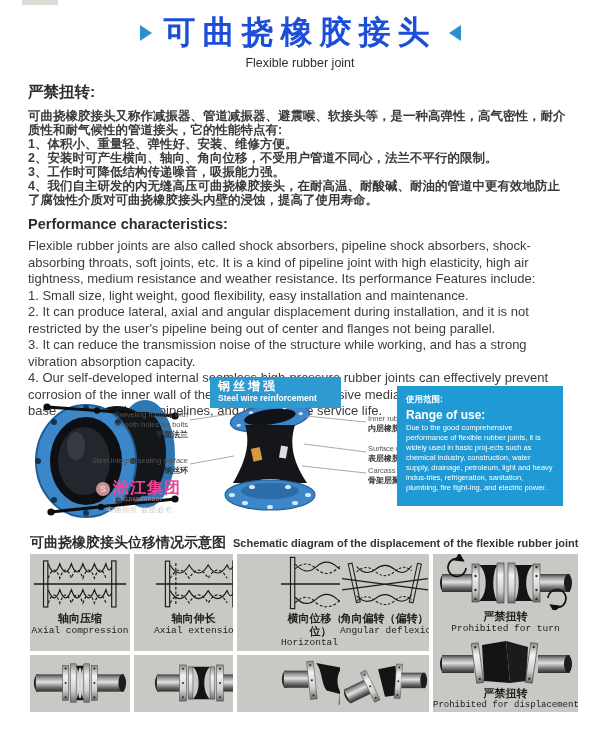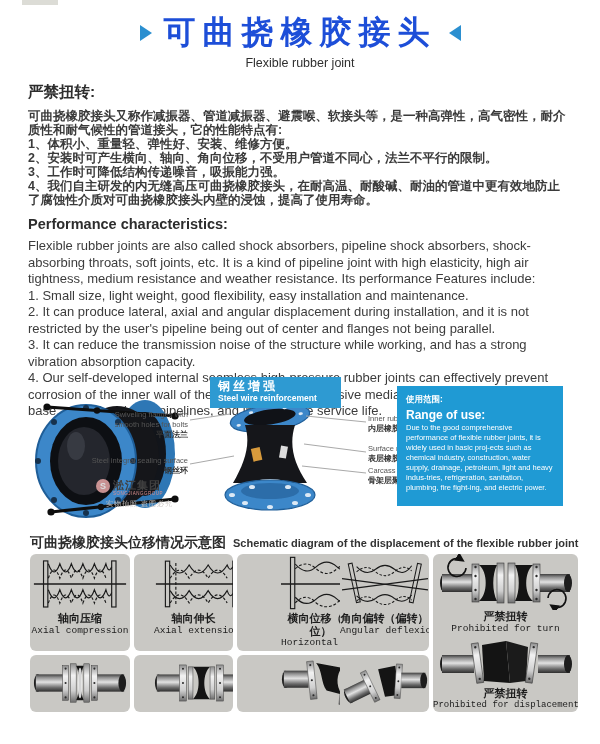--- a/index.html
+++ b/index.html
@@ -38,34 +38,34 @@
   .prod-mid  { position:absolute; left:222px; top:26px; }
   .leaders { position:absolute; left:0; top:0; width:600px; height:162px; pointer-events:none; }
   .ann { position:absolute; font-size:7.5px; color:#555; line-height:1.35; }
   .ann .acn { color:#333; font-weight:bold; font-size:8px; }
   .ann-r { text-align:left; }
   .ann-l { text-align:right; }
   .watermark { position:absolute; left:96px; top:106px; text-align:left; }
   .wm-row { display:flex; align-items:center; gap:3px; }
   .wm-logo { width:14px; height:14px; border-radius:50%; background:#e7a7a7; color:#fff; font-size:9px; font-weight:bold;
              display:flex; align-items:center; justify-content:center; opacity:.85; }
-  .wm-cn { font-size:11px; font-weight:bold; color:#404040; letter-spacing:1px; }
+  .wm-cn { font-size:16px; font-weight:bold; color:#ec4899; letter-spacing:1px; }
   .wm-en { font-size:4.5px; color:#d98f8f; letter-spacing:.5px; margin-left:17px; margin-top:-2px; }
   .wm-note { font-size:7px; color:#c9c4c0; margin-top:3px; margin-left:10px; letter-spacing:1px; }
   .range-box { position:absolute; left:397px; top:14px; width:166px; height:120px; background:#1f9ad4; color:#fff; padding:8px 9px; }
   .rb-cn-title { font-size:8.5px; font-weight:bold; margin:0 0 2px; }
   .rb-cn-body  { font-size:8.5px; font-weight:bold; line-height:12.5px; margin:0 0 2px; }
   .rb-en-title { font-size:12px; font-weight:bold; margin:0 0 1px; }
   .rb-en-body  { font-size:7.5px; line-height:10px; margin:0; }
 
   
   .schem-head { position:absolute; top:533px; left:30px; width:560px; white-space:nowrap; }
   .schem-cn { font-size:14px; font-weight:bold; color:#2d2d2d; }
   .schem-en { font-size:11px; font-weight:600; color:#333; margin-left:7px; }
-  .panel { position:absolute; background:#c9c8c4; overflow:hidden;border-radius:6px; }
+  .panel { position:absolute; background:#c9c8c4; overflow:hidden; }
   .p-r1 { top:554px; height:97px; }
   .p-r2 { top:655px; height:57px; }
   .p1,.q1 { left:30px;  width:100px; }
   .p2,.q2 { left:134px; width:99px;padding-left:20px; }
   .p3,.q3 { left:237px; width:123px;padding-left:44px; }
   .p4,.q4 { left:340px; width:89px; }
   .p5 { left:433px; top:554px; width:145px; height:158px; }
   .plabel-cn { display:block; text-align:center; font-size:11px; font-weight:bold; color:#1c1c1c;
                font-family:"Liberation Serif","DejaVu Serif",serif; line-height:1.15; }
   .plabel-en { display:block; text-align:center; font-size:9.5px; color:#1c1c1c;

